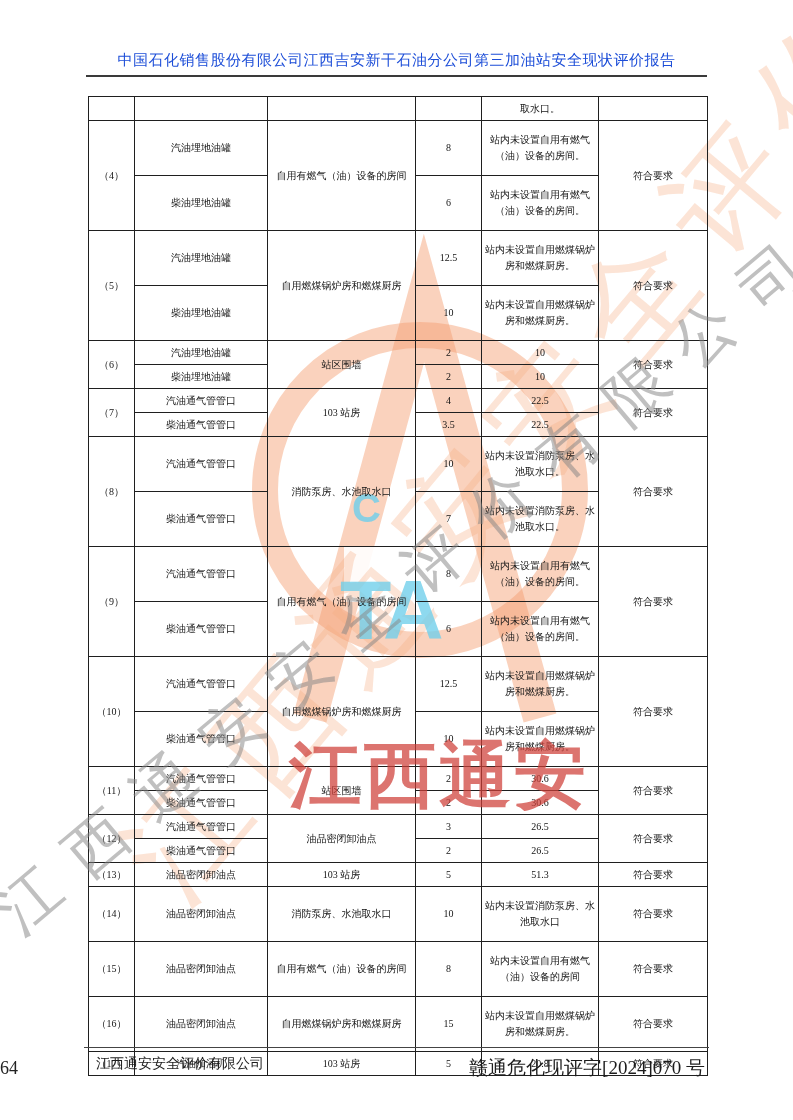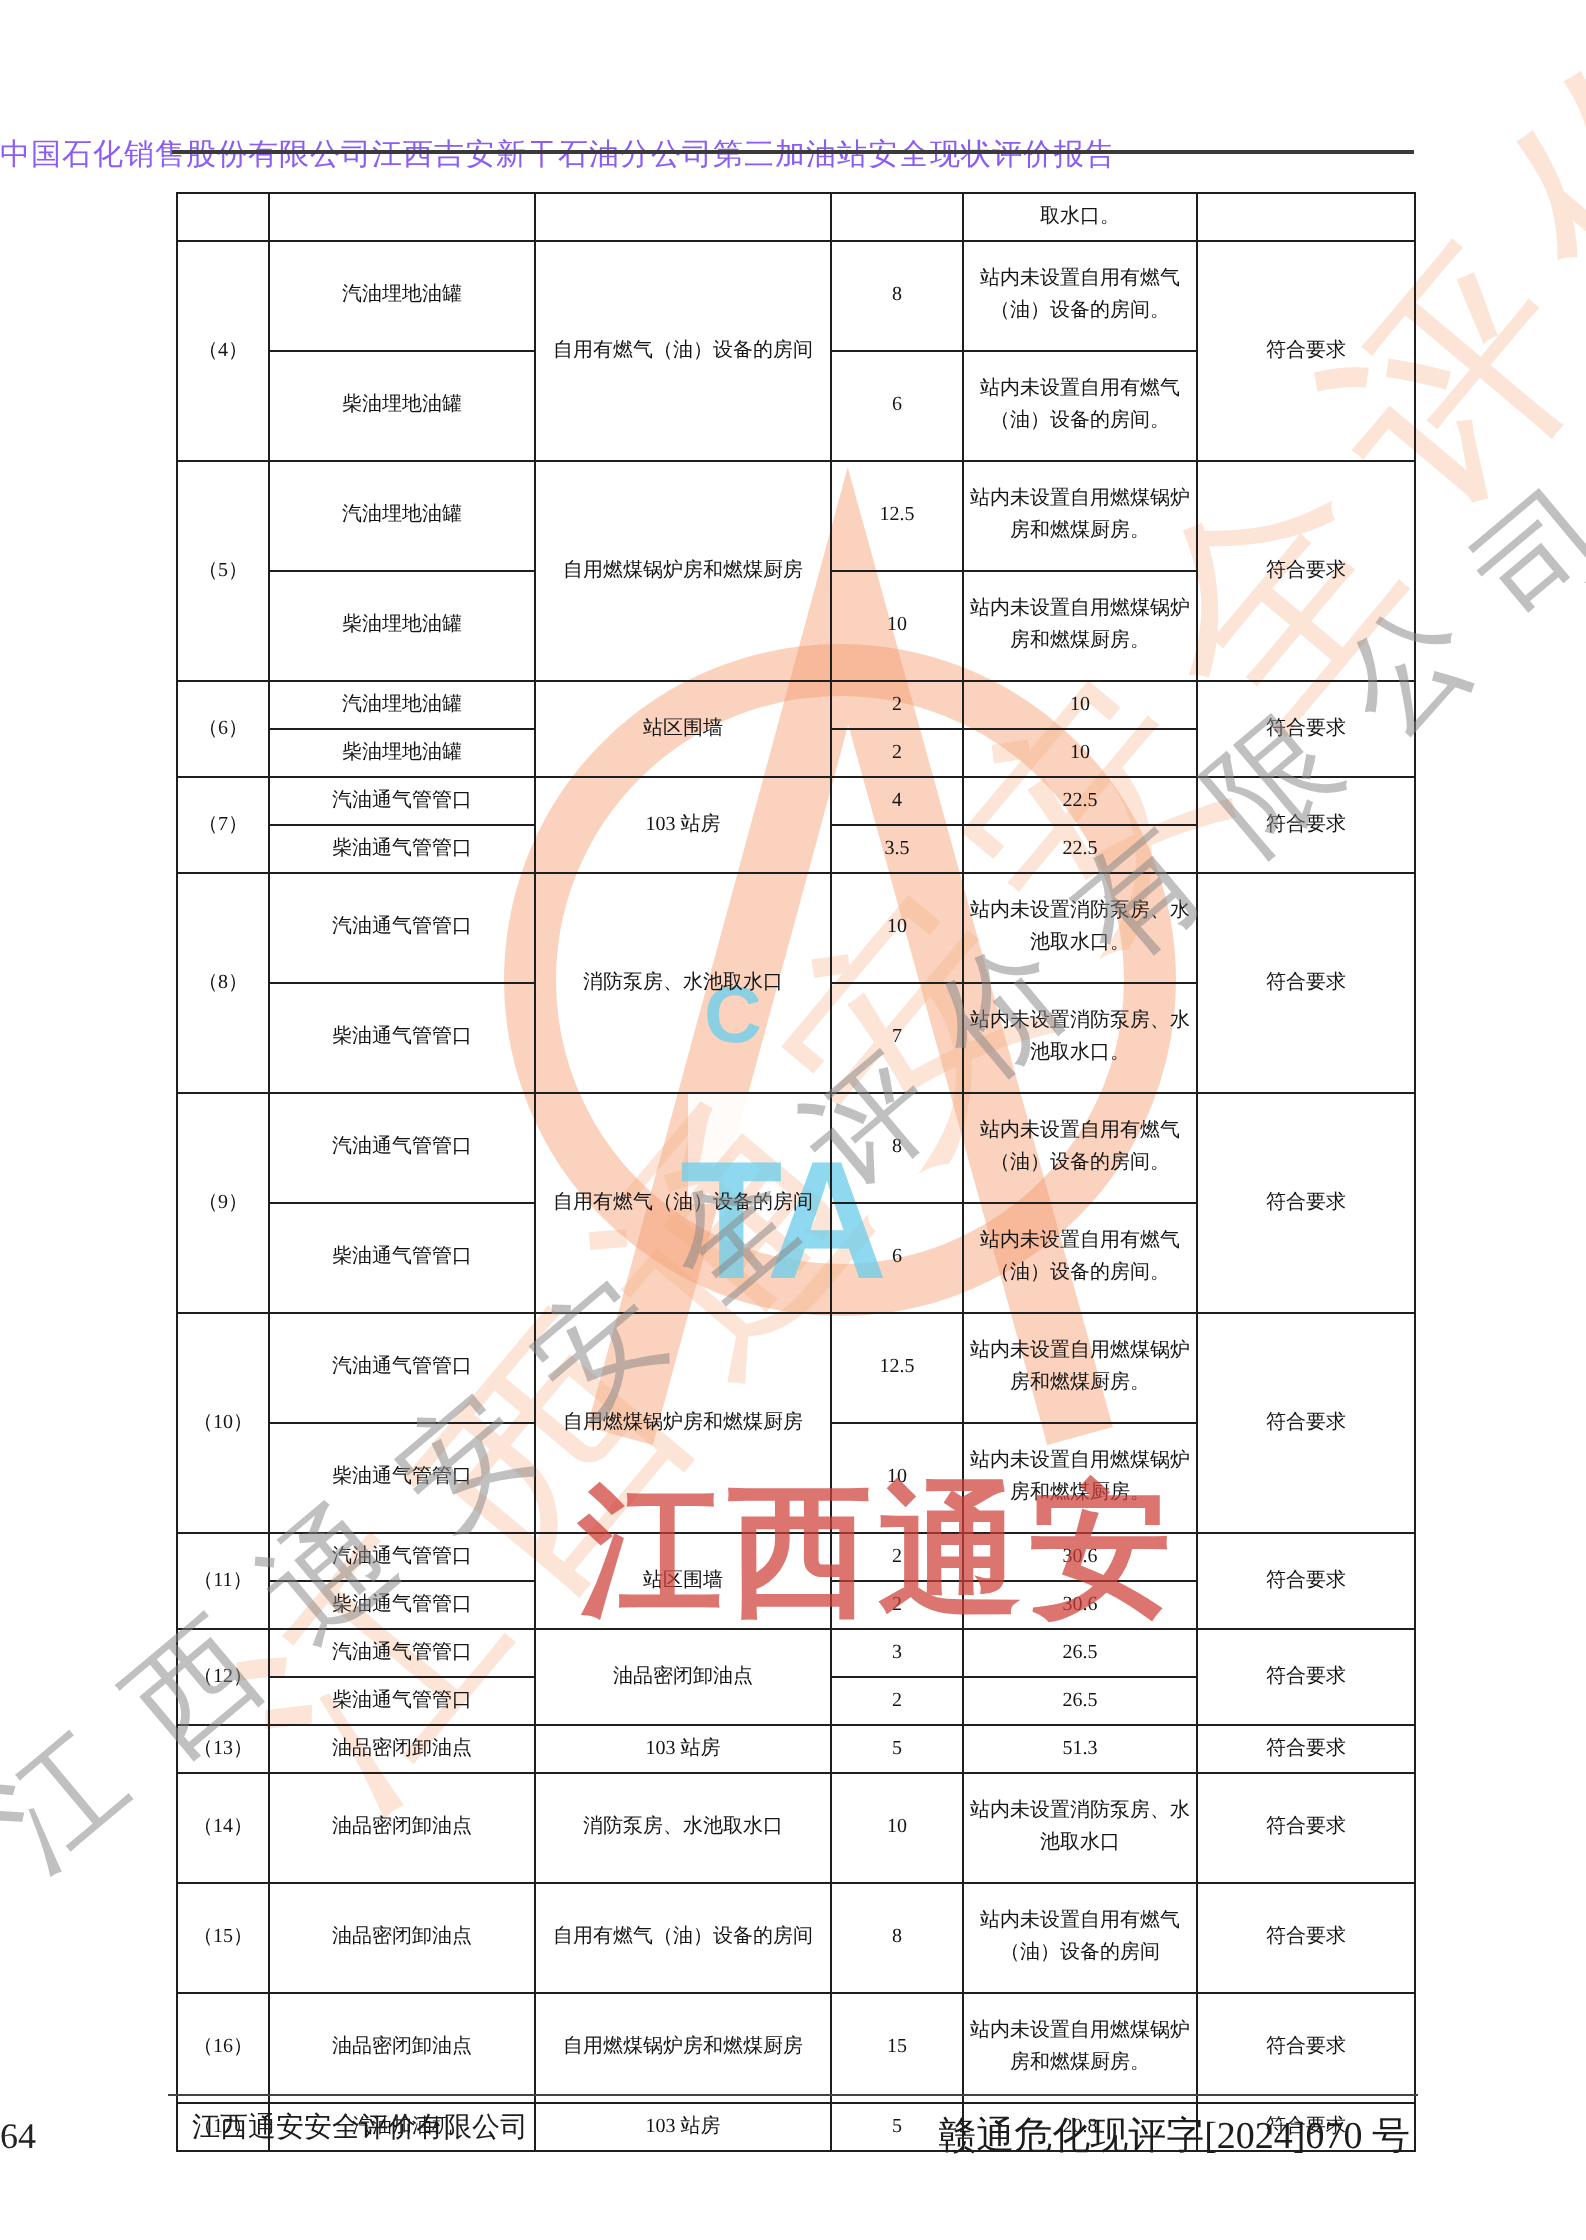--- a/index.html
+++ b/index.html
@@ -3,22 +3,22 @@
 <meta charset="utf-8">
 <style>
   html,body{margin:0;padding:0}
   body{
     width:793px;height:1120px;position:relative;background:#fff;
     font-family:"Liberation Serif", serif;color:#111;overflow:hidden;
   }
   .page{position:absolute;inset:0}
   
   .doc-title{
-    position:absolute;top:68px;left:0;width:100%;text-align:left;
-    font-size:15px;letter-spacing:.5px;color:#8b5cf6;
+    position:absolute;top:51px;left:0;width:100%;text-align:center;
+    font-size:15px;letter-spacing:.5px;color:#1d4ed8;
   }
   .title-rule{position:absolute;top:75px;left:86px;width:621px;height:0;border-top:2px solid #3a3a3a}
   
   table.main{
     position:absolute;top:96px;left:88px;width:619px;
     border-collapse:collapse;table-layout:fixed;
     font-size:10px;line-height:16px;
   }
   table.main td{
     border:1px solid #1f1f1f;text-align:center;vertical-align:middle;

